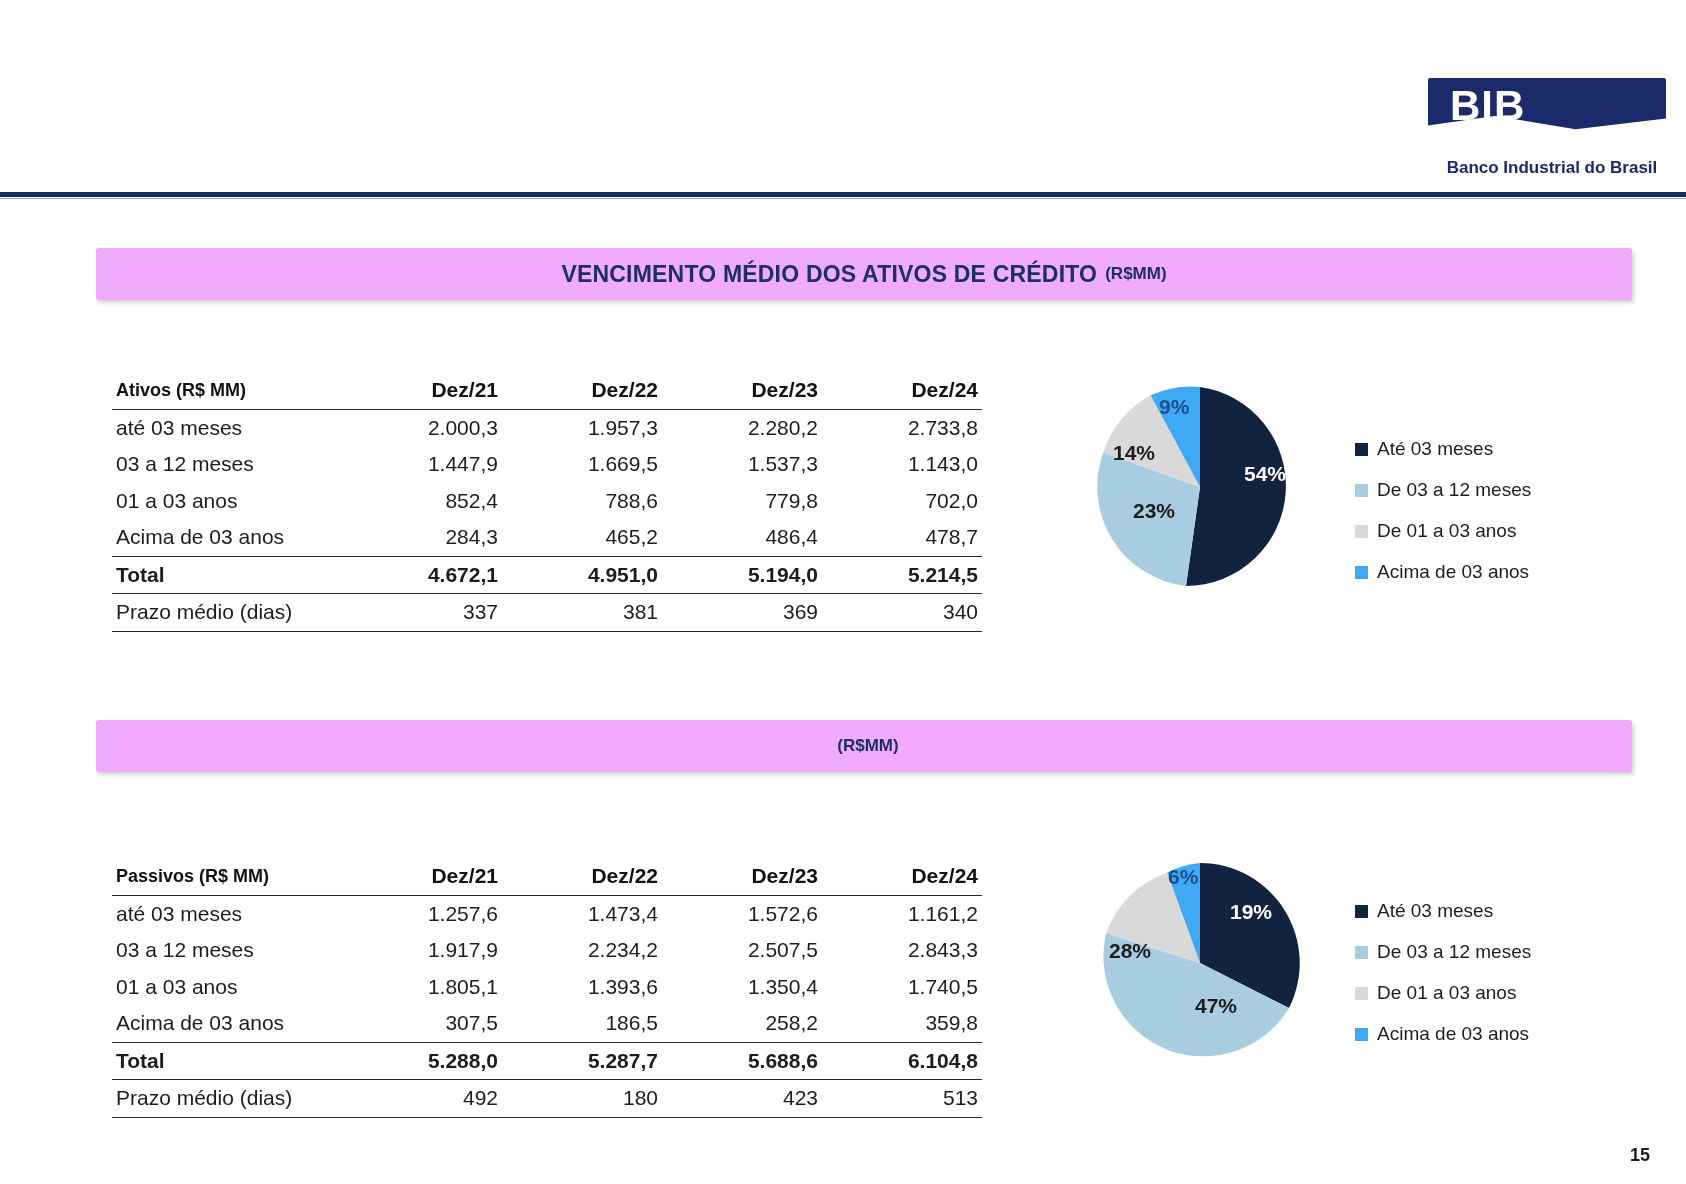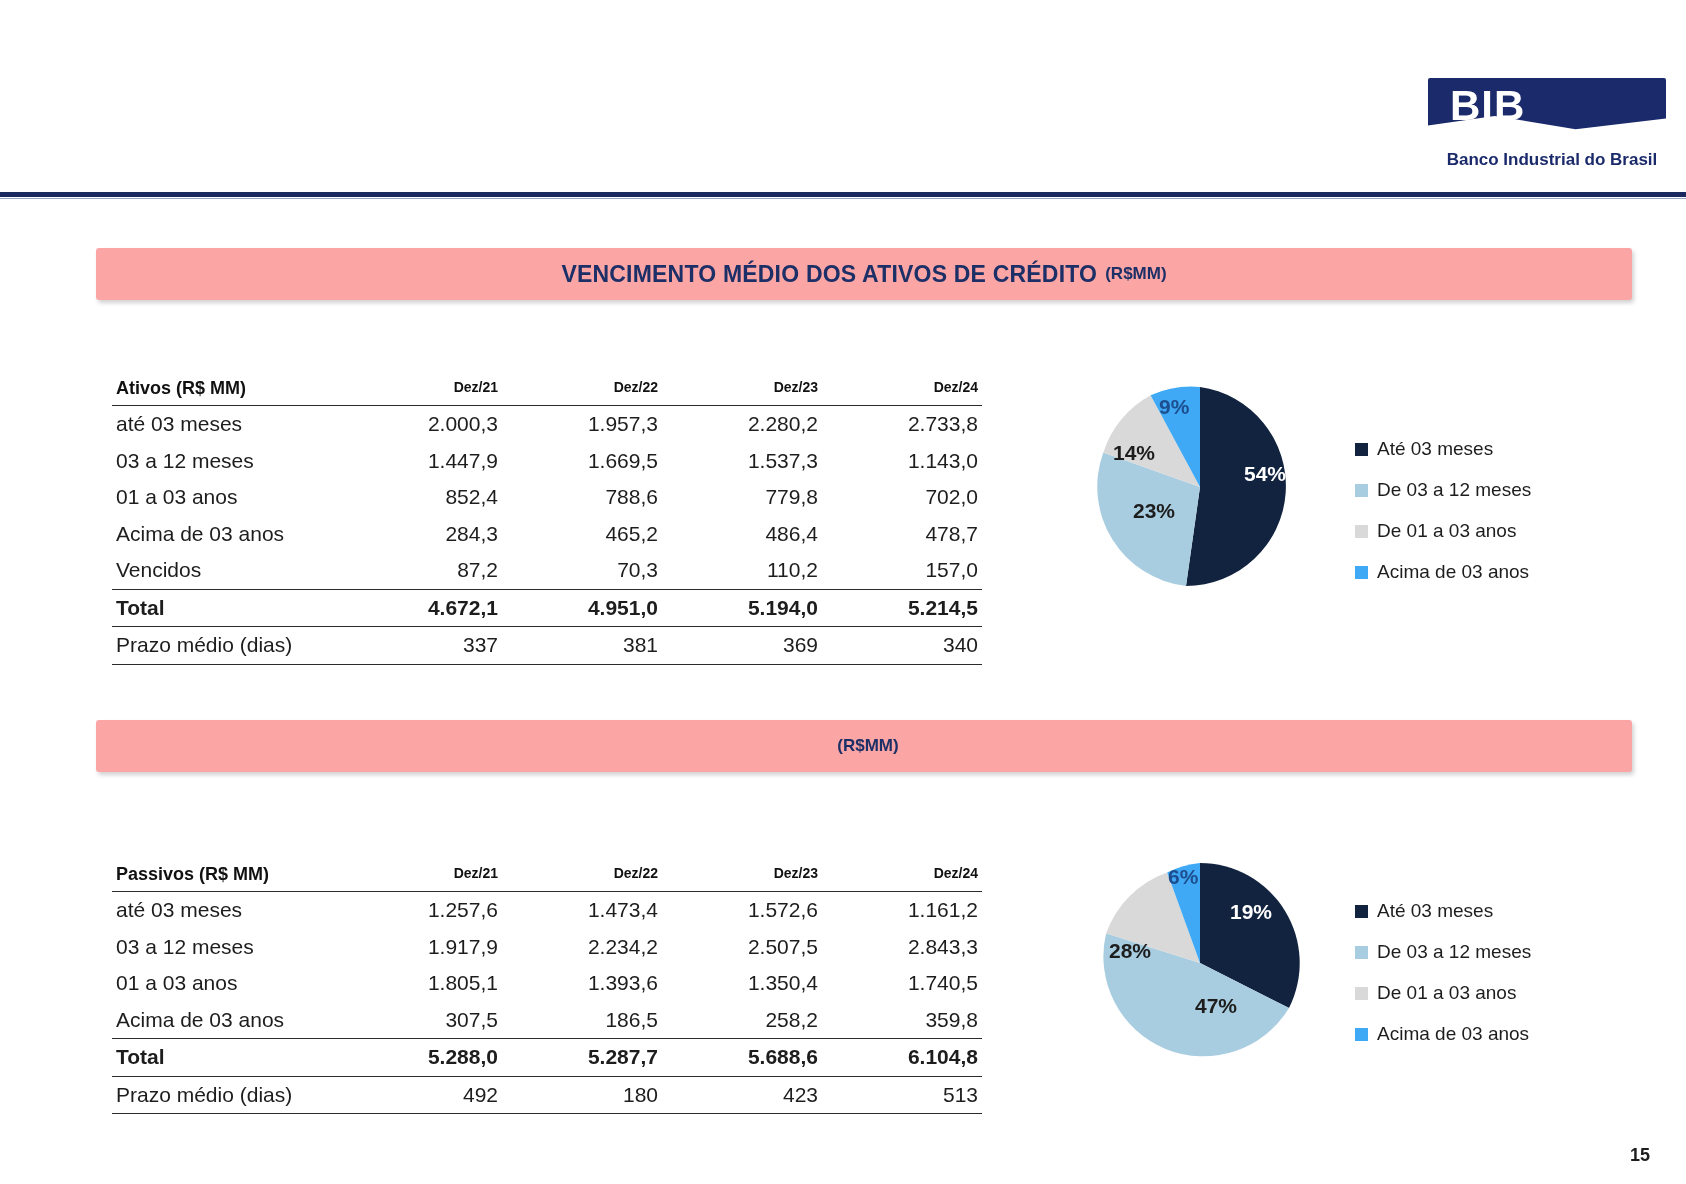--- a/index.html
+++ b/index.html
@@ -80,35 +80,35 @@
     left: 22px;
     top: 4px;
     font-size: 42px;
     font-weight: bold;
     color: #ffffff;
     letter-spacing: 1px;
   }
   .logo-sub {
     position: absolute;
     left: 10px;
-    top: 72px;
+    top: 80px;
     width: 228px;
     text-align: center;
     font-size: 17px;
     font-weight: bold;
     color: #1b2a6b;
   }
 
   
   .banner {
     position: absolute;
     left: 96px;
     width: 1536px;
     height: 52px;
-    background: #fca5a5;
+    background: #f0abfc;
     border-radius: 3px;
     box-shadow: 2px 3px 4px rgba(0,0,0,0.18);
     display: flex;
     align-items: center;
     justify-content: center;
   }
   .banner-text {
     font-size: 23px;
     font-weight: bold;
     color: #1c2f66;
@@ -146,21 +146,21 @@
   }
   table.data th.lbl {
     text-align: left;
     font-weight: bold;
     font-size: 18px;
     color: #111111;
   }
   table.data th.num {
     text-align: right;
     font-weight: bold;
-    font-size: 14px;
+    font-size: 21px;
     color: #111111;
     width: 152px;
   }
   table.data td.lbl {
     text-align: left;
   }
   table.data td.num {
     text-align: right;
     width: 152px;
   }
@@ -264,27 +264,20 @@
         <td class="num">779,8</td>
         <td class="num">702,0</td>
       </tr>
       <tr>
         <td class="lbl">Acima de 03 anos</td>
         <td class="num">284,3</td>
         <td class="num">465,2</td>
         <td class="num">486,4</td>
         <td class="num">478,7</td>
       </tr>
-      <tr>
-        <td class="lbl">Vencidos</td>
-        <td class="num">87,2</td>
-        <td class="num">70,3</td>
-        <td class="num">110,2</td>
-        <td class="num">157,0</td>
-      </tr>
       <tr class="total-row">
         <td class="lbl">Total</td>
         <td class="num">4.672,1</td>
         <td class="num">4.951,0</td>
         <td class="num">5.194,0</td>
         <td class="num">5.214,5</td>
       </tr>
       <tr class="avg-row">
         <td class="lbl">Prazo médio (dias)</td>
         <td class="num">337</td>

